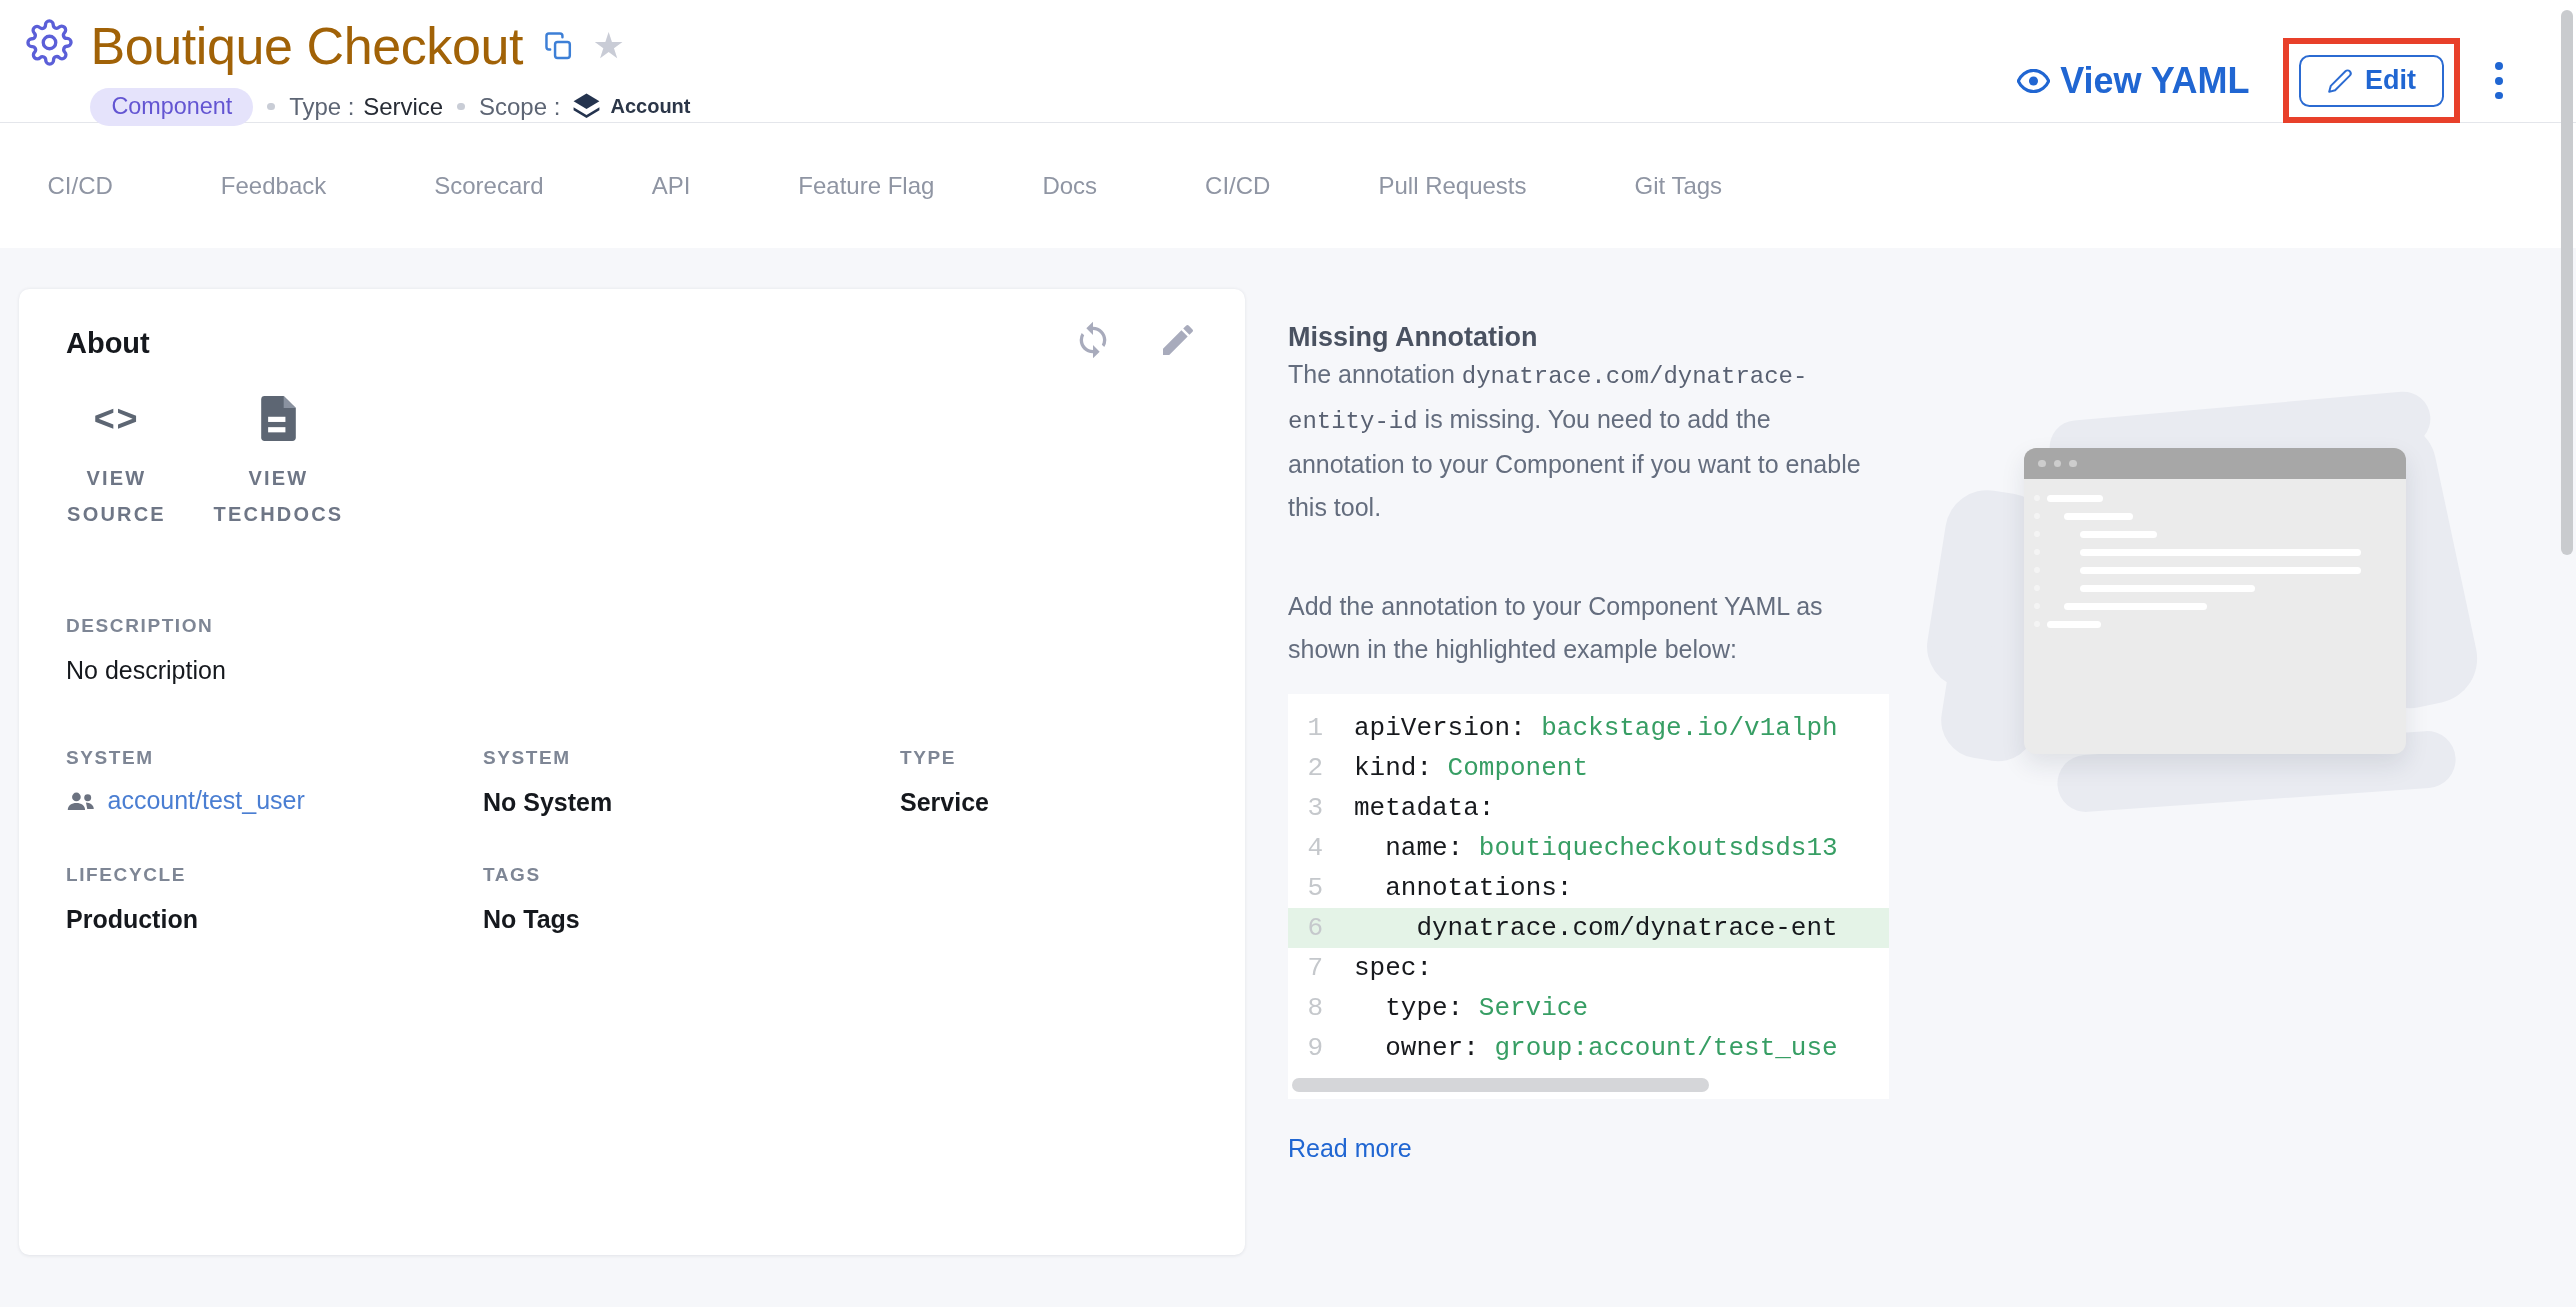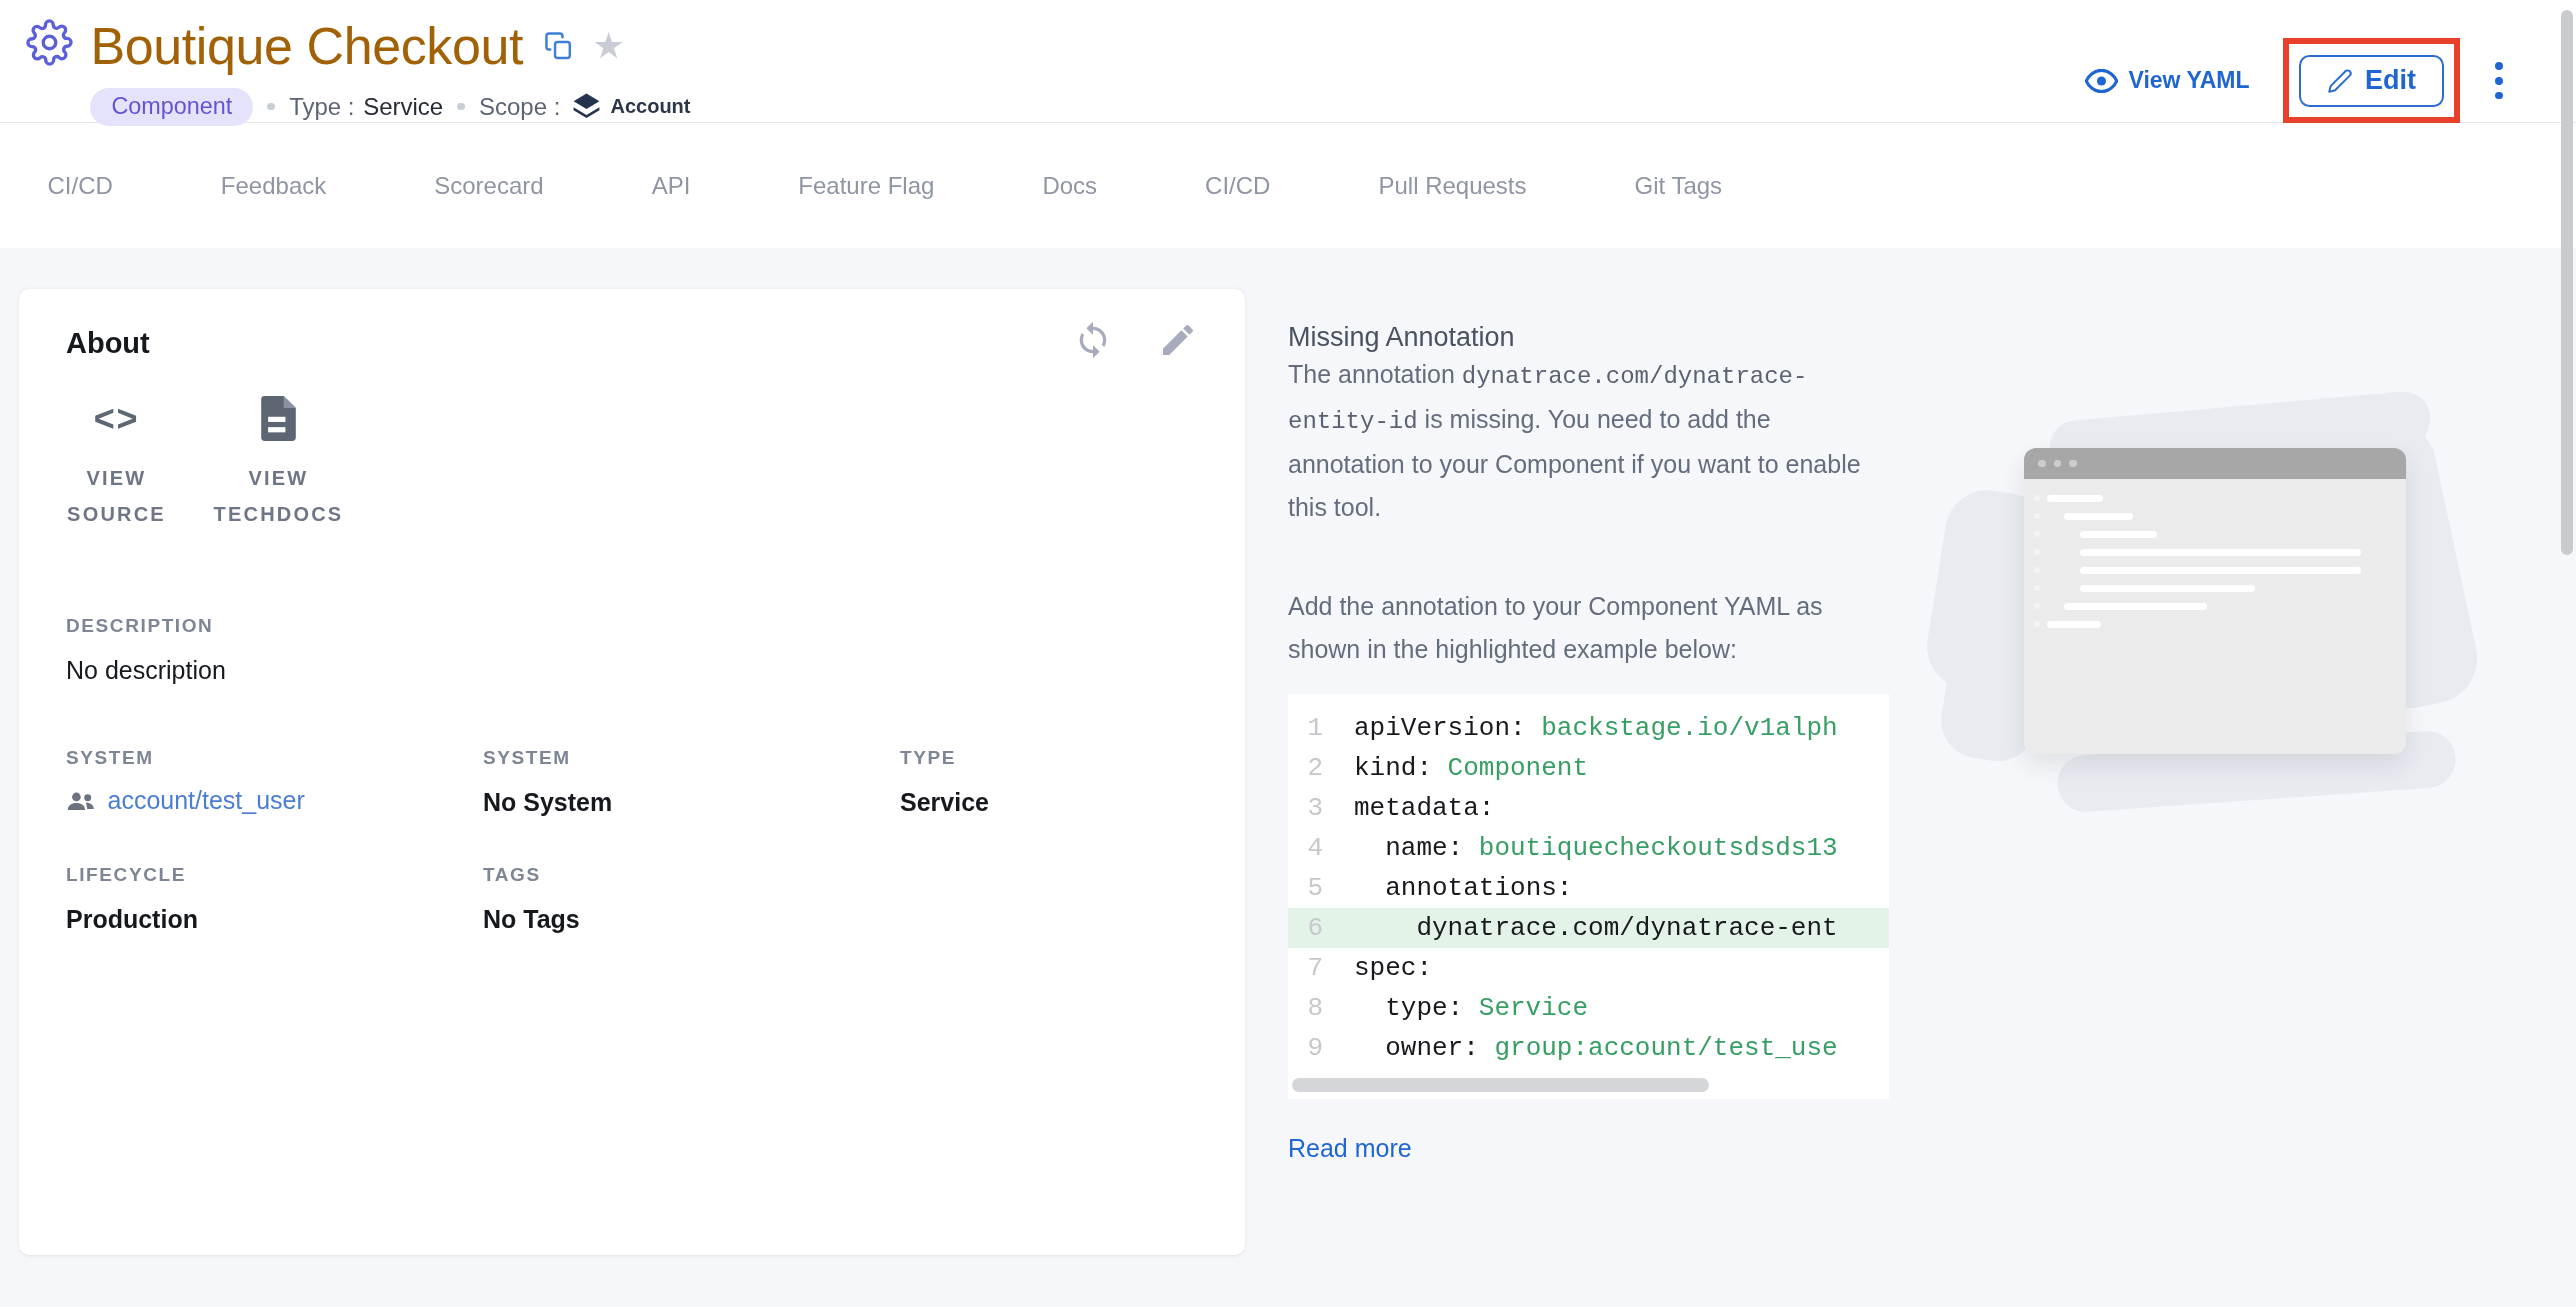--- a/index.html
+++ b/index.html
@@ -20,21 +20,21 @@
   .mdot { width:7.8px; height:7.8px; border-radius:50%; background:#c9cdd6; margin:0 14px; }
   .meta-label { font-size:24px; color:#5d6574; }
   .meta-value { font-size:24px; color:#272c35; font-weight:500; margin-left:8.7px; }
   .scope-wrap { display:flex; align-items:center; }
   .layers-ic { width:31px; height:31px; margin:0 8.7px 0 10.4px; }
   .scope-value { font-size:20px; color:#2b3648; font-weight:600; }
 
   .hdr-right { display:flex; align-items:center; margin-top:22.6px; }
   .view-yaml { display:flex; align-items:center; cursor:pointer; }
   .eye-ic { width:33px; height:24px; margin-right:10.4px; }
-  .view-yaml-label { font-size:23px; font-weight:700; color:#2066d2;text-align:right; }
+  .view-yaml-label { font-size:36px; font-weight:700; color:#2066d2;text-align:right; }
   .red-box { border:6px solid #e8402a; padding:10.4px; margin-left:33px; }
   .edit-btn { display:flex; align-items:center; border:2.6px solid #2b6bd2; border-radius:10.4px; padding:8.7px 26px; background:#fff; cursor:pointer; }
   .pencil-outline-ic { width:26px; height:26px; margin-right:12px; }
   .edit-label { font-size:27px; font-weight:700; color:#2066d2; }
   .kebab { display:flex; flex-direction:column; align-items:center; margin-left:29.5px; cursor:pointer; padding:5.2px; }
   .kebab i { width:7.8px; height:7.8px; border-radius:50%; background:#2066d2; margin:3.5px 0; }
 
   
   .tabs { height:125px; background:#fff; display:flex; padding-left:18px; }
   .tab { display:flex; align-items:center; padding:0 29.5px; margin-right:49px; font-size:24px; color:#8f95a3; position:relative; cursor:pointer; white-space:nowrap; }
@@ -61,21 +61,21 @@
   .desc-block { margin-top:83px; }
   .f-value { margin-top:19px; font-size:25px; color:#15181d; }
   .f-value.bold { font-weight:700; }
   .fields-grid { margin-top:62px; display:grid; grid-template-columns:417px 417px 1fr; row-gap:47px; }
   .owner-val { margin-top:17.4px; display:flex; align-items:center; }
   .people-ic { width:29.5px; height:22.6px; margin-right:12px; }
   .owner-link { font-size:25px; color:#4a7ed2; cursor:pointer; }
 
   
   .right-col { width:601px; margin-left:43px; padding-top:33px; }
-  .panel-heading { font-size:27px; font-weight:400; color:#4a5261; }
+  .panel-heading { font-size:27px; font-weight:700; color:#4a5261; }
   .para { font-size:25px; line-height:43px; color:#646d7e; }
   .para code { font-family:"Liberation Mono","DejaVu Sans Mono",monospace; font-size:24px; color:#596172; }
   .para2 { margin-top:56px; }
   .code-block { margin-top:22.6px; background:#fff; padding:14px 0 7px; width:601px; font-family:"Liberation Mono","DejaVu Sans Mono",monospace; }
   .cl { display:flex; align-items:center; height:40px; font-size:26px; }
   .cl .ln { width:35px; text-align:right; margin-right:31px; color:#c5c8cc; flex:none; }
   .cl .ck { white-space:pre; color:#17191d; }
   .cl .cv { white-space:pre; color:#379e64; margin-left:15.6px; }
   .cl.hl { background:#e4f3e7; }
   .hscroll { margin:10.4px 0 0 3.5px; height:14px; }

